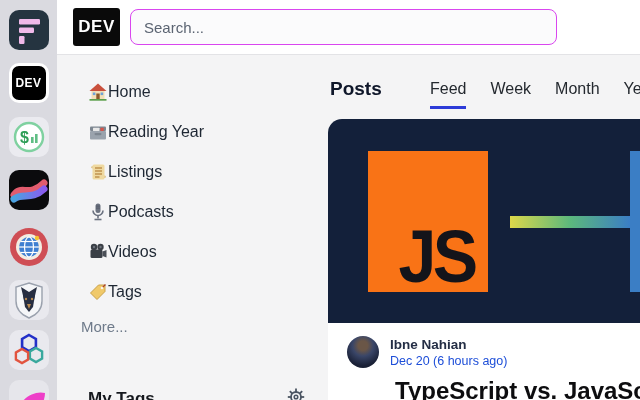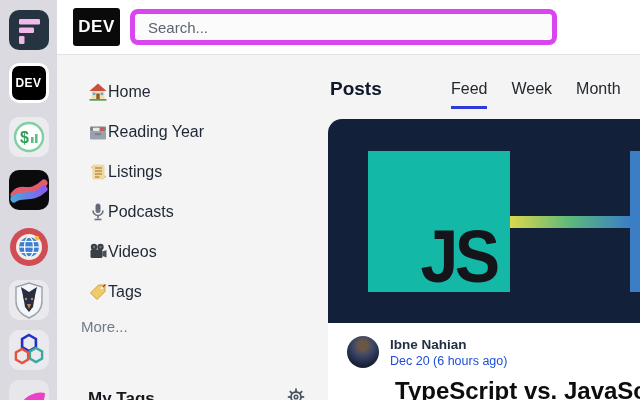--- a/index.html
+++ b/index.html
@@ -37,21 +37,21 @@
     background:#ffffff; border-bottom:1px solid #e3e3e6; z-index:5;
   }
   .header-logo {
     position:absolute; left:16px; top:8px; width:47px; height:38px;
     background:#0a0a0a; border-radius:3px; color:#fff;
     font-weight:bold; font-size:17px; letter-spacing:.5px;
     display:flex; align-items:center; justify-content:center;
   }
   .search-input {
     position:absolute; left:73px; top:9px; width:427px; height:36px;
-    border:5px solid #d946ef; border-radius:8px; background:#fbfbfc;
+    border:1px solid #d946ef; border-radius:8px; background:#fbfbfc;
     padding:0 13px; font-size:15px; color:#333;
     font-family:"Liberation Sans", sans-serif; outline:none;
   }
   .search-input::placeholder { color:#5b6472; opacity:1; }
 
   
   .content { position:absolute; left:57px; top:56px; right:0; height:344px; background:#f4f4f5; }
 
   
   .nav { position:absolute; left:0; top:0; width:271px; }
@@ -66,29 +66,29 @@
     position:absolute; top:327px; left:31px; width:220px;
     display:flex; justify-content:space-between; align-items:flex-start;
   }
   .my-tags-label { font-size:17px; font-weight:bold; color:#15181d; padding-top:6px; }
 
   
   .main { position:absolute; left:271px; top:0; right:0; }
   .posts-title { position:absolute; left:2px; top:22px; font-size:19px; font-weight:bold; color:#0f172a; }
   .tabs { position:absolute; left:102px; top:24px; display:flex; gap:24px; font-size:16px; color:#24292f; white-space:nowrap; }
   .tab { padding-bottom:8px; border-bottom:3px solid transparent; }
-  .tab.active { border-bottom-color:#2d3bd8;margin-left:21px; }
+  .tab.active { border-bottom-color:#2d3bd8; }
 
   
   .card {
     position:absolute; left:0; top:63px; width:340px;
     border-radius:14px 14px 0 0; overflow:hidden; background:#fff;
   }
   .cover { position:relative; height:204px; background:#13203a; }
-  .js-square { position:absolute; left:40px; top:32px; width:142px; height:141px; background:#14b8a6;text-decoration:underline; }
+  .js-square { position:absolute; left:40px; top:32px; width:120px; height:141px; background:#f97316;text-decoration:underline; }
   .js-label {
     position:absolute; right:13px; bottom:4px; line-height:.82;
     font-size:74px; font-weight:bold; letter-spacing:-4px; color:#14141a;
     transform:scaleX(.92); transform-origin:right bottom;
   }
   .grad-band { position:absolute; left:182px; top:97px; width:120px; height:12px;
     background:linear-gradient(90deg,#ddd84a 0%,#5cb87c 50%,#3b7ec5 100%); }
   .ts-bar { position:absolute; left:302px; top:32px; width:60px; height:141px; background:#3b7ec5; }
   .card-body { background:#fff; padding:13px 0 0 19px; height:130px; }
   .author-row { display:flex; gap:11px; align-items:center; }

